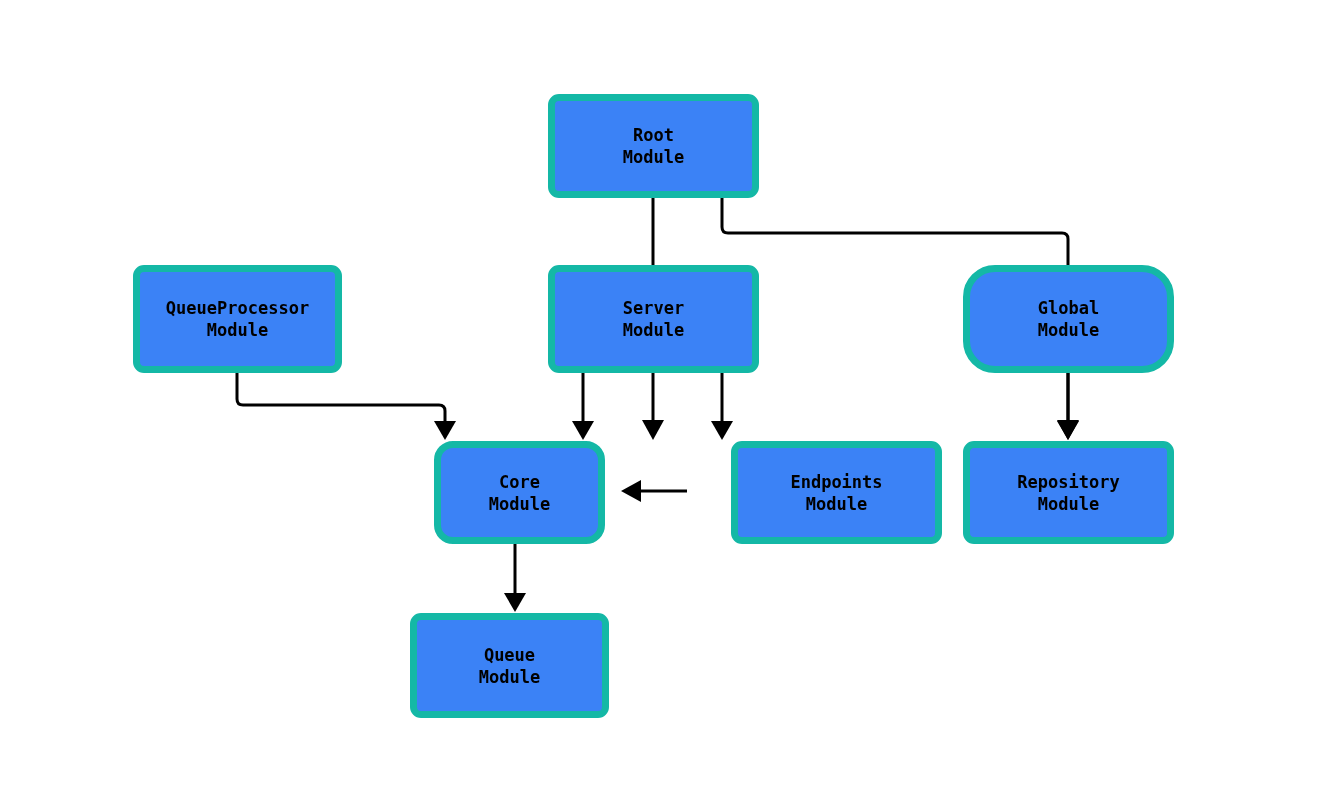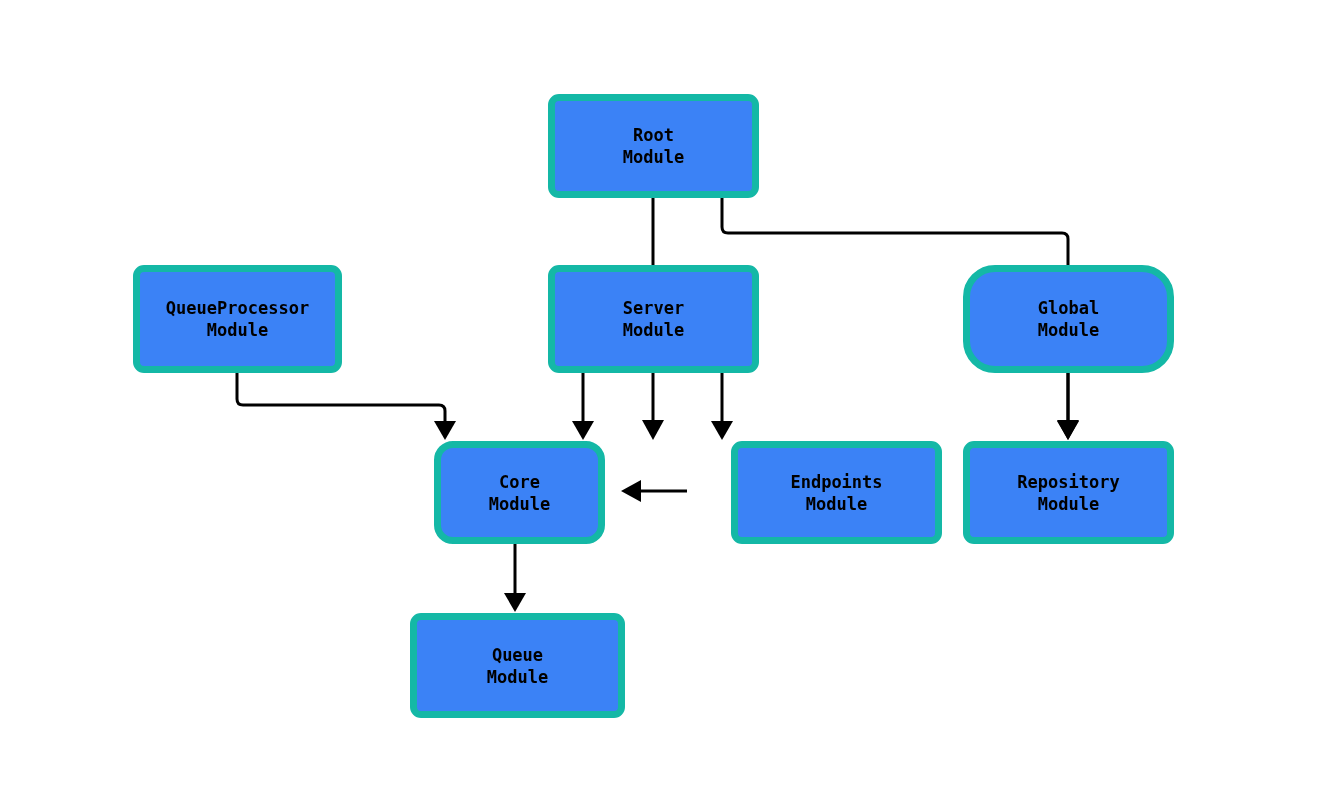--- a/index.html
+++ b/index.html
@@ -127,18 +127,18 @@
   <div class="node" style="left:687px; top:441px; width:211px; height:103px;margin-left:44px;">
     <span class="node-label">Endpoints
 Module</span>
   </div>
 
   <div class="node" style="left:963px; top:441px; width:211px; height:103px;">
     <span class="node-label">Repository
 Module</span>
   </div>
 
-  <div class="node" style="left:410px; top:613px; width:215px; height:105px;">
+  <div class="node" style="left:410px; top:613px; width:199px; height:105px;">
     <span class="node-label">Queue
 Module</span>
   </div>
 
 </div>
 
 </body></html>

